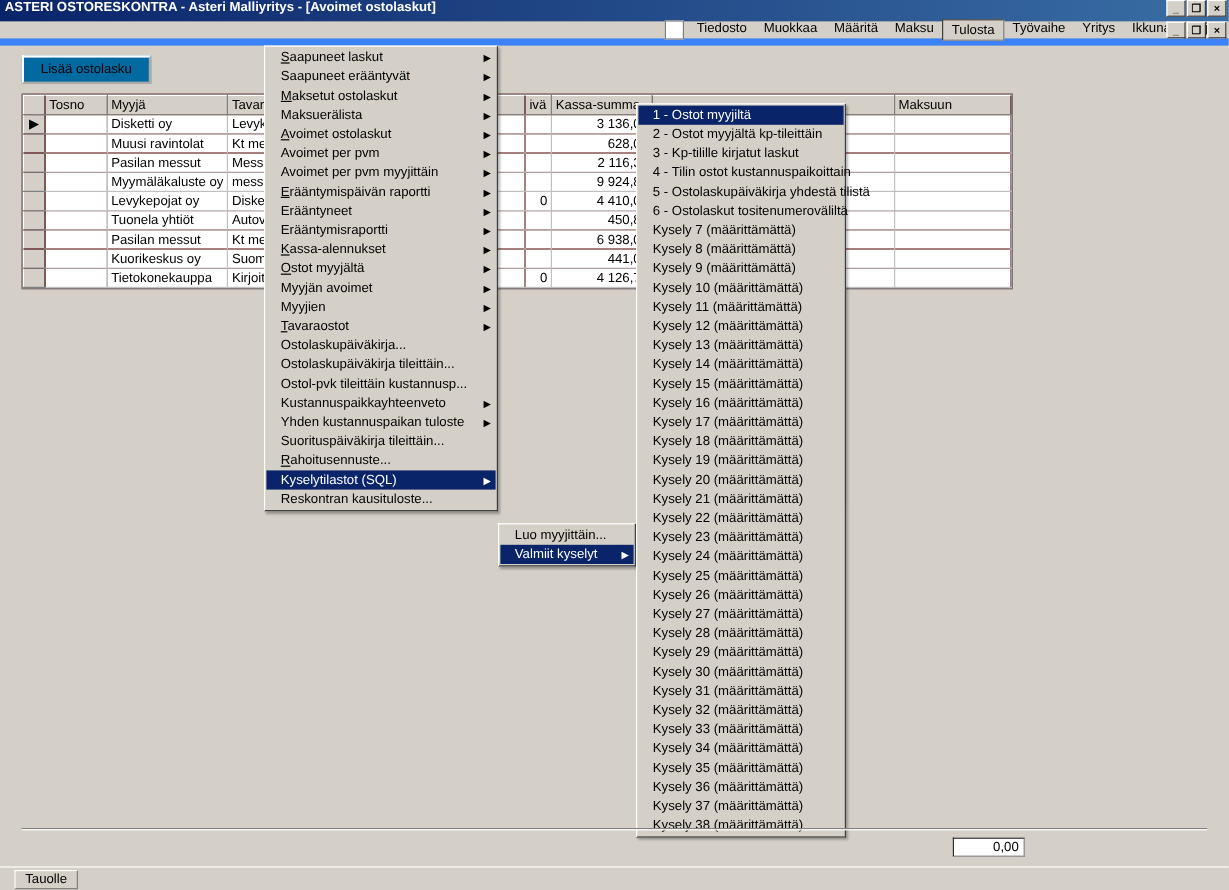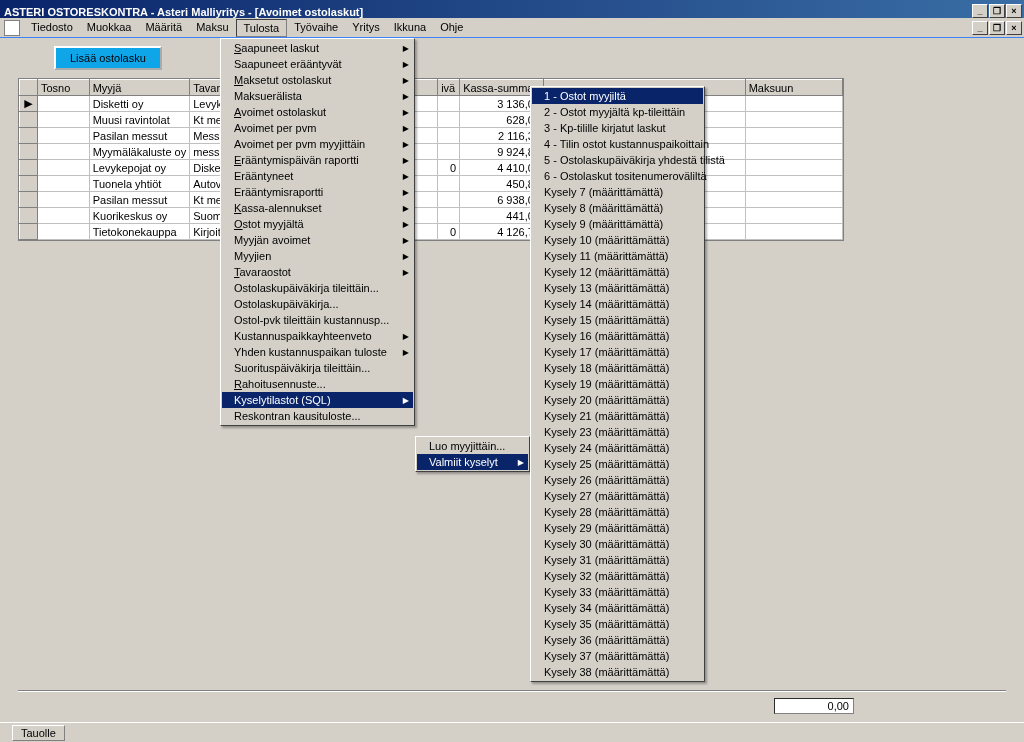--- a/index.html
+++ b/index.html
@@ -1,32 +1,32 @@
 <!DOCTYPE html>
 <html><head>
 <meta charset="utf-8">
 <style>
 * { box-sizing: border-box; margin: 0; padding: 0; font-family: Tahoma, Arial, sans-serif; font-size: 11px; }
 body { background: #d4d0c8; width: 1024px; height: 742px; overflow: hidden; position: relative; }
 
 
-.titlebar { background: linear-gradient(to right, #0a246a, #3a6ea5); color: #fff; height: 18px; display: flex; align-items: flex-end; padding: 0 2px; font-weight: bold; }
+.titlebar { background: linear-gradient(to right, #0a246a, #3a6ea5); color: #fff; height: 18px; display: flex; align-items: flex-start; padding: 0 2px; font-weight: bold; }
 .titlebar-text { flex: 1; padding-left: 2px; }
 .winbtns { display: flex; gap: 1px; }
 .winbtn { width: 16px; height: 14px; background: #d4d0c8; border: 1px solid #fff; border-right-color: #404040; border-bottom-color: #404040; display: flex; align-items: center; justify-content: center; font-size: 9px; font-weight: bold; color: #000; }
 
 
-.menubar { background: #d4d0c8; height: 20px; display: flex; align-items: center; padding: 0 4px; border-bottom: 1px solid #3b82f6; position: relative; }
+.menubar { background: #d4d0c8; height: 20px; display: flex; align-items: center; padding: 0 4px; border-bottom: 6px solid #3b82f6; position: relative; justify-content: flex-end; }
 .menubar .mitem { padding: 2px 7px; cursor: default; }
 .menubar .icon-left { width: 16px; height: 16px; margin-right: 4px; border: 1px solid #808080; background: #fff; }
 .menubar .childwinbtns { position: absolute; right: 2px; display: flex; gap: 1px; }
 
 
 .toolbar { padding: 8px 18px; }
-.button3d { background: #0ea5e9; border: 2px outset #fff; padding: 4px 14px; cursor: default; margin-left: 36px; }
+.button3d { background: #0369a1; border: 2px outset #fff; padding: 4px 14px; cursor: default; }
 
 
 .gridwrap { margin: 0 18px; border: 1px solid #808080; background: #7f1d1d; display: inline-block; width: 826px; }
 .grid { border-collapse: collapse; table-layout: fixed; }
 .grid th { background: #d4d0c8; border: 1px solid #808080; border-top-color: #fff; border-left-color: #fff; padding: 1px 3px; text-align: left; font-weight: normal; height: 16px; overflow: hidden; white-space: nowrap; }
 .grid td { border: 1px solid #c0c0c0; padding: 0 3px; height: 16px; background: #fff; overflow: hidden; white-space: nowrap; }
 .grid .rowhdr { background: #d4d0c8; width: 18px; border: 1px solid #808080; border-top-color: #fff; border-left-color: #fff; text-align: center; }
 .grid td.num { text-align: right; }
 
 
@@ -37,21 +37,21 @@
 .menu .mrow.hl .arrow { color: #fff; }
 .menu .uline { text-decoration: underline; }
 
 #menu1 { top: 38px; left: 220px; width: 195px; }
 #menu2 { top: 436px; left: 415px; width: 115px; }
 #menu3 { top: 86px; left: 530px; width: 175px; }
 
 
 .statusbar { position: absolute; bottom: 0; left: 0; right: 0; height: 20px; background: #d4d0c8; border-top: 1px solid #fff; display: flex; align-items: center; padding: 0 2px; }
 .statusbtn { border: 1px solid #808080; border-top-color:#fff; border-left-color:#fff; padding: 1px 8px; margin-left: 10px; background:#d4d0c8; }
-.totalbox { position: absolute; right: 170px; bottom: 28px; width: 80px; border: 1px inset #808080; background: #fff; padding: 1px 4px; text-align: right; }
+.totalbox { position: absolute; right: 170px; bottom: 28px; width: 60px; border: 1px inset #808080; background: #fff; padding: 1px 4px; text-align: right; }
 .totalbar { position: absolute; left: 18px; right: 18px; bottom: 50px; height: 2px; border-top: 1px solid #808080; border-bottom: 1px solid #fff; }
 </style>
 </head>
 <body>
 
 
 
 
 <div class="titlebar">
   <span class="titlebar-text">ASTERI OSTORESKONTRA - Asteri Malliyritys - [Avoimet ostolaskut]</span>
@@ -275,24 +275,24 @@
     </div>
     <div class="mrow">
       <span>Myyjien</span>
       <span class="arrow">▶</span>
     </div>
     <div class="mrow">
       <span><span class="uline">T</span>avaraostot</span>
       <span class="arrow">▶</span>
     </div>
     <div class="mrow">
+      <span>Ostolaskupäiväkirja...</span>
+    </div>
+    <div class="mrow">
       <span>Ostolaskupäiväkirja tileittäin...</span>
-    </div>
-    <div class="mrow">
-      <span>Ostolaskupäiväkirja...</span>
     </div>
     <div class="mrow">
       <span>Ostol-pvk tileittäin kustannusp...</span>
     </div>
     <div class="mrow">
       <span>Kustannuspaikkayhteenveto</span>
       <span class="arrow">▶</span>
     </div>
     <div class="mrow">
       <span>Yhden kustannuspaikan tuloste</span>
@@ -379,20 +379,23 @@
     <div class="mrow">
       <span>Kysely  19 (määrittämättä)</span>
     </div>
     <div class="mrow">
       <span>Kysely  20 (määrittämättä)</span>
     </div>
     <div class="mrow">
       <span>Kysely  21 (määrittämättä)</span>
     </div>
     <div class="mrow">
+      <span>Kysely  22 (määrittämättä)</span>
+    </div>
+    <div class="mrow">
       <span>Kysely  23 (määrittämättä)</span>
     </div>
     <div class="mrow">
       <span>Kysely  24 (määrittämättä)</span>
     </div>
     <div class="mrow">
       <span>Kysely  25 (määrittämättä)</span>
     </div>
     <div class="mrow">
       <span>Kysely  26 (määrittämättä)</span>

